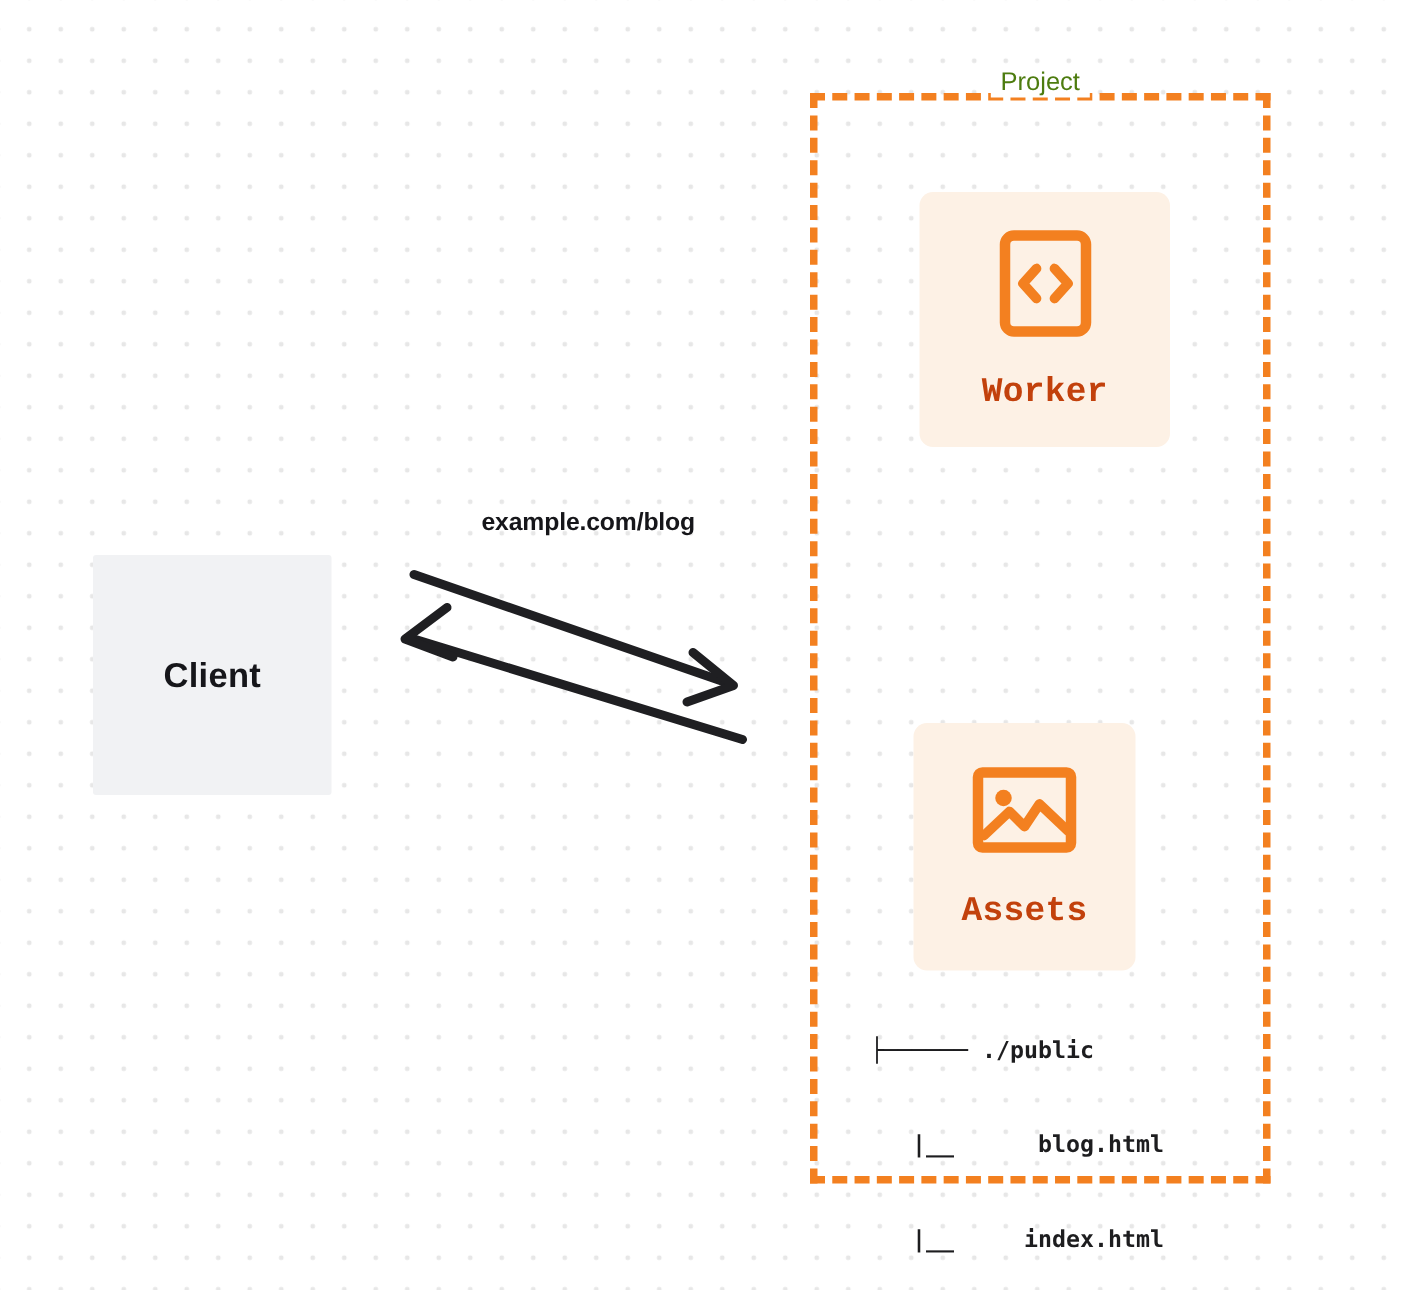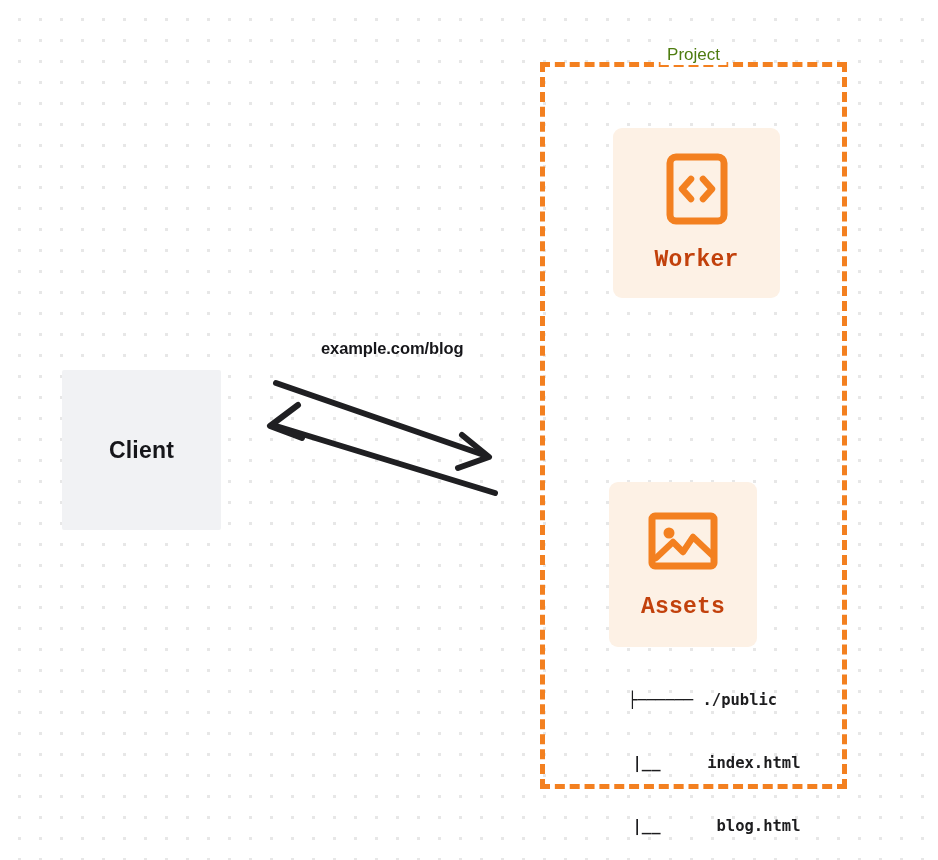--- a/index.html
+++ b/index.html
@@ -138,21 +138,21 @@
     width: 250px;
     font-family: "DejaVu Sans Mono", "Liberation Mono", monospace;
     font-size: 15.5px;
     font-weight: 700;
     line-height: 21px;
     color: #1d1d1f;
     white-space: pre;
   }
   .tree-row {
     display: block;
-    text-align: center;
+    text-align: left;
     padding-right: 5px;
     white-space: pre;
   }
 </style>
 </head>
 <body>
 
 <div id="canvas">
 
   <div id="client-node">
@@ -197,19 +197,19 @@
           <rect x="4" y="6" width="62" height="50" rx="3" ry="3" fill="none" stroke="#f38020" stroke-width="7"></rect>
           <circle cx="21" cy="23" r="5.5" fill="#f38020"></circle>
           <polyline points="8,48 25,32 35,42 45,27 64,45" fill="none" stroke="#f38020" stroke-width="6.5" stroke-linecap="round" stroke-linejoin="round"></polyline>
         </svg>
       </span>
       <span class="service-label">Assets</span>
     </div>
 
     <div id="file-tree">
       <span class="tree-row">├────── ./public</span>
+      <span class="tree-row">   |__      blog.html</span>
       <span class="tree-row">   |__     index.html</span>
-      <span class="tree-row">   |__      blog.html</span>
       
     </div>
 
   </div>
 </div>
 
 </body></html>

